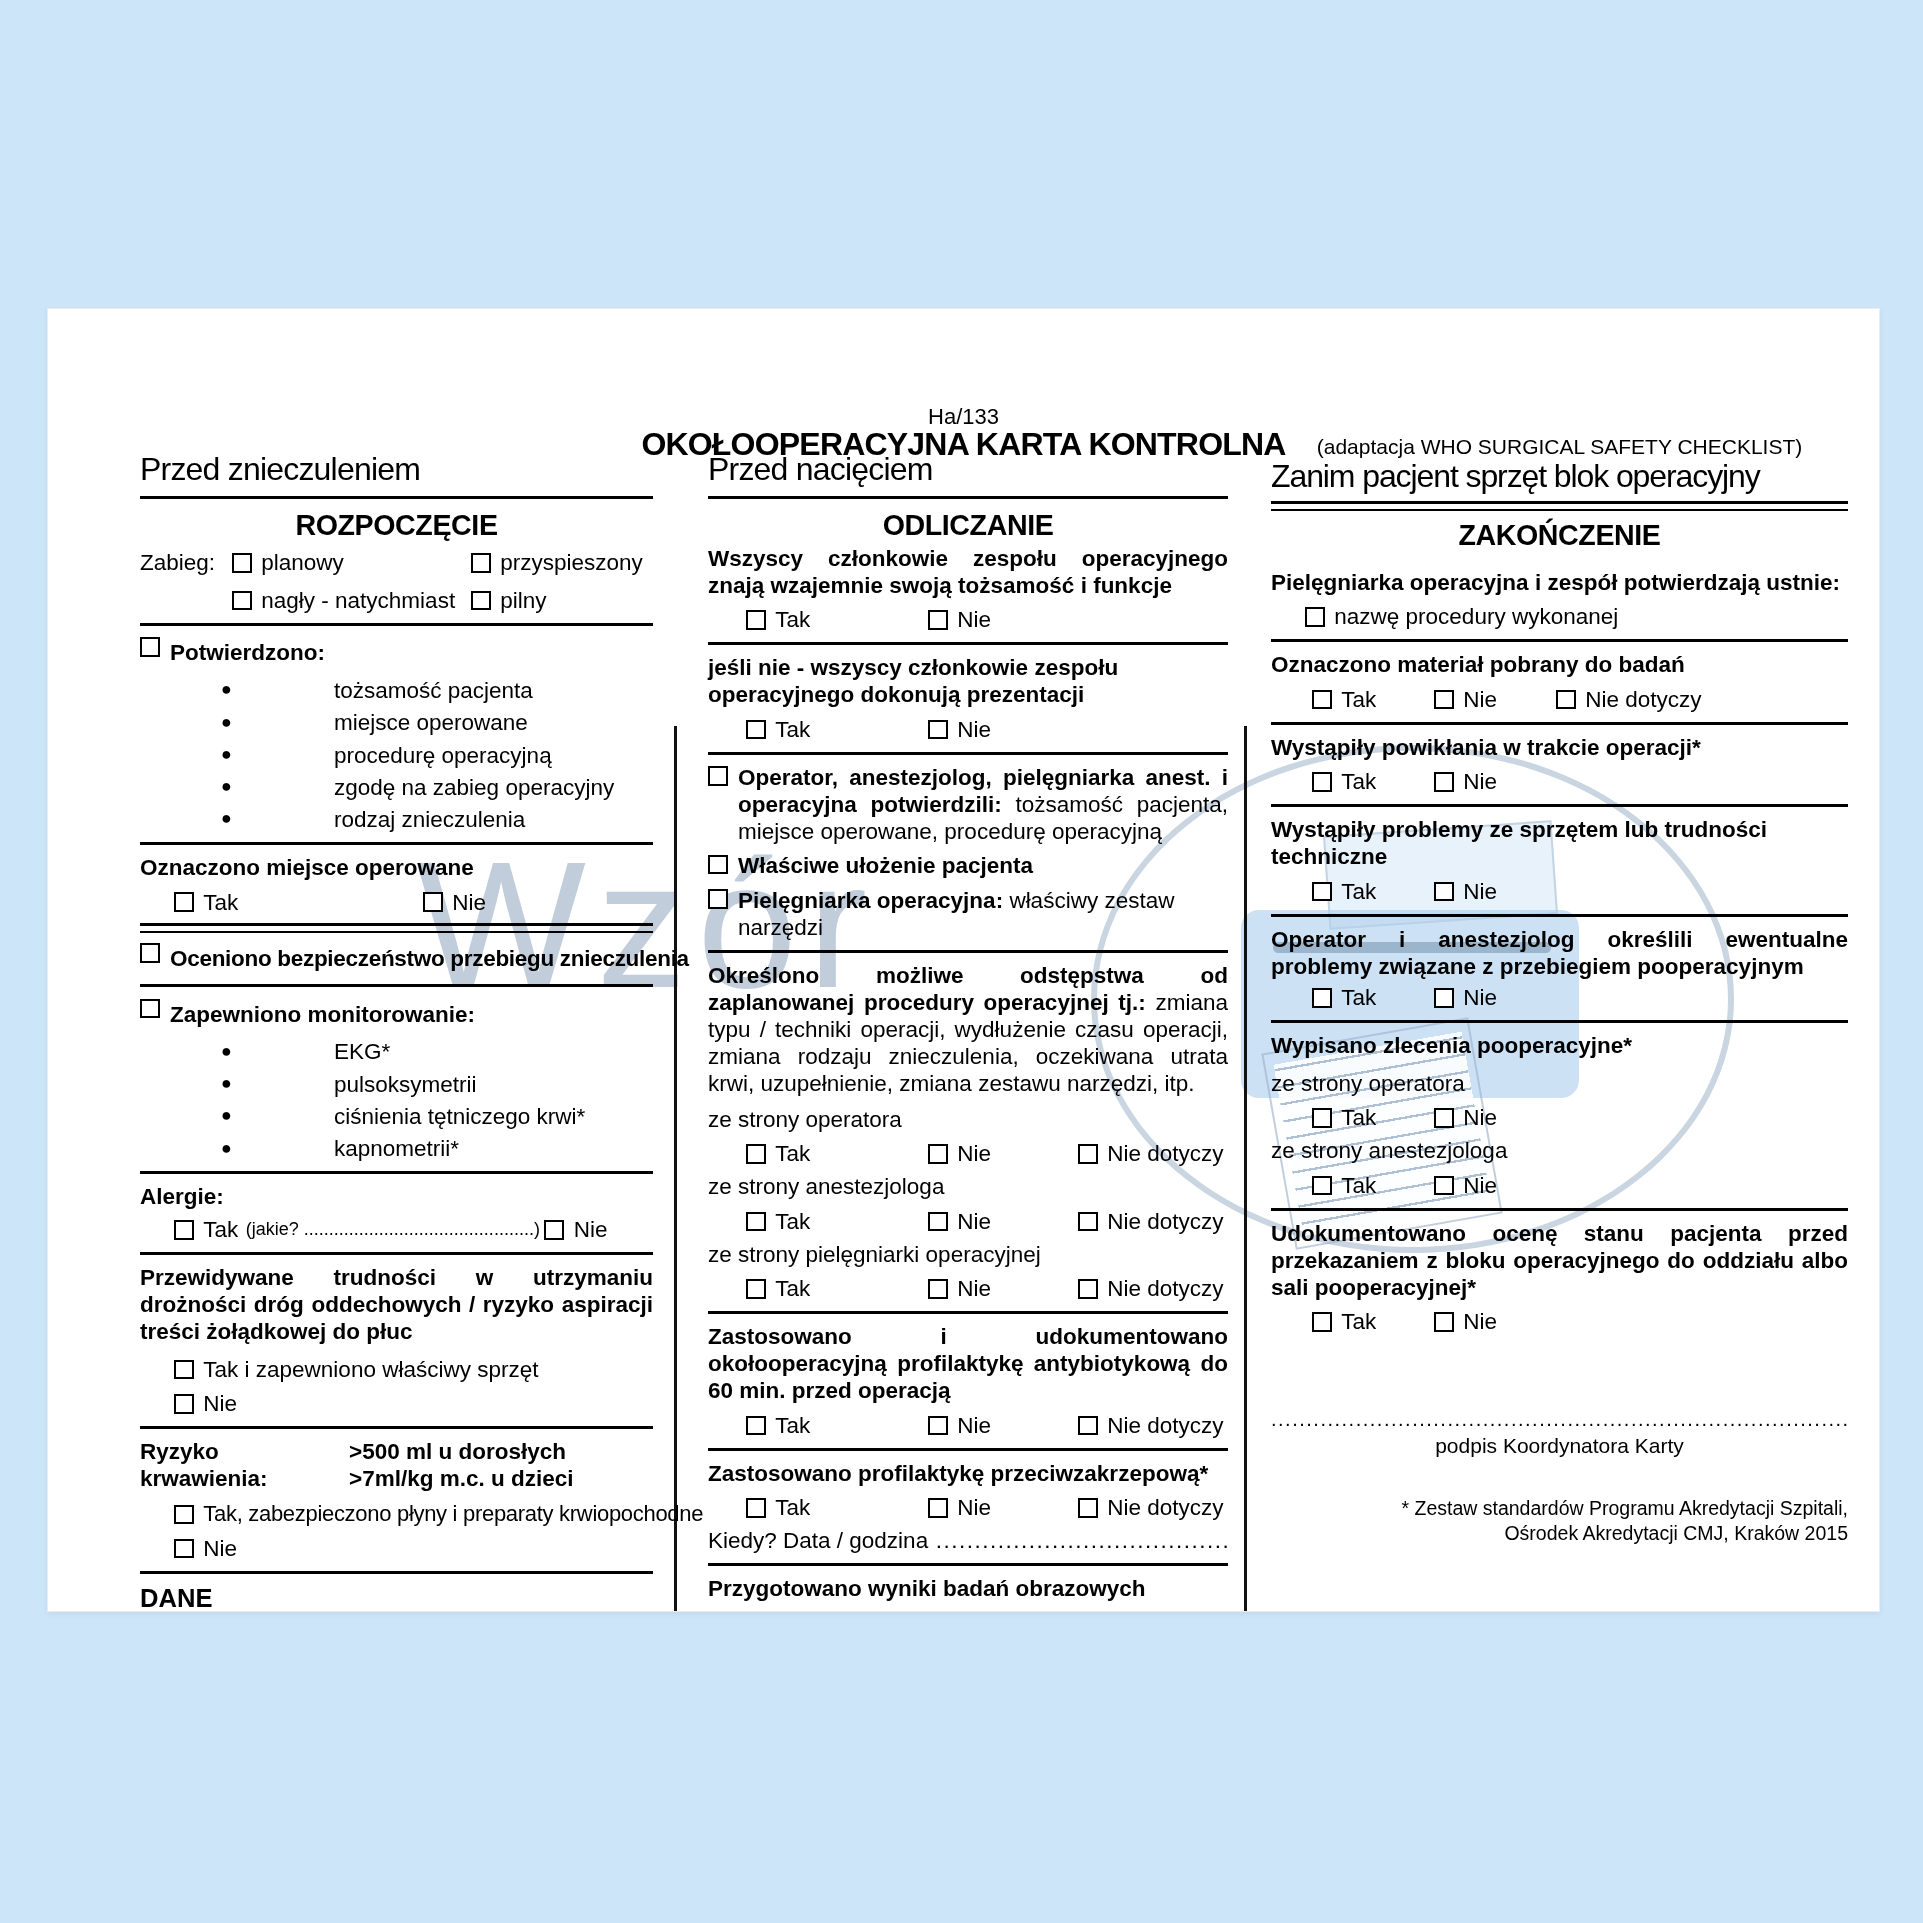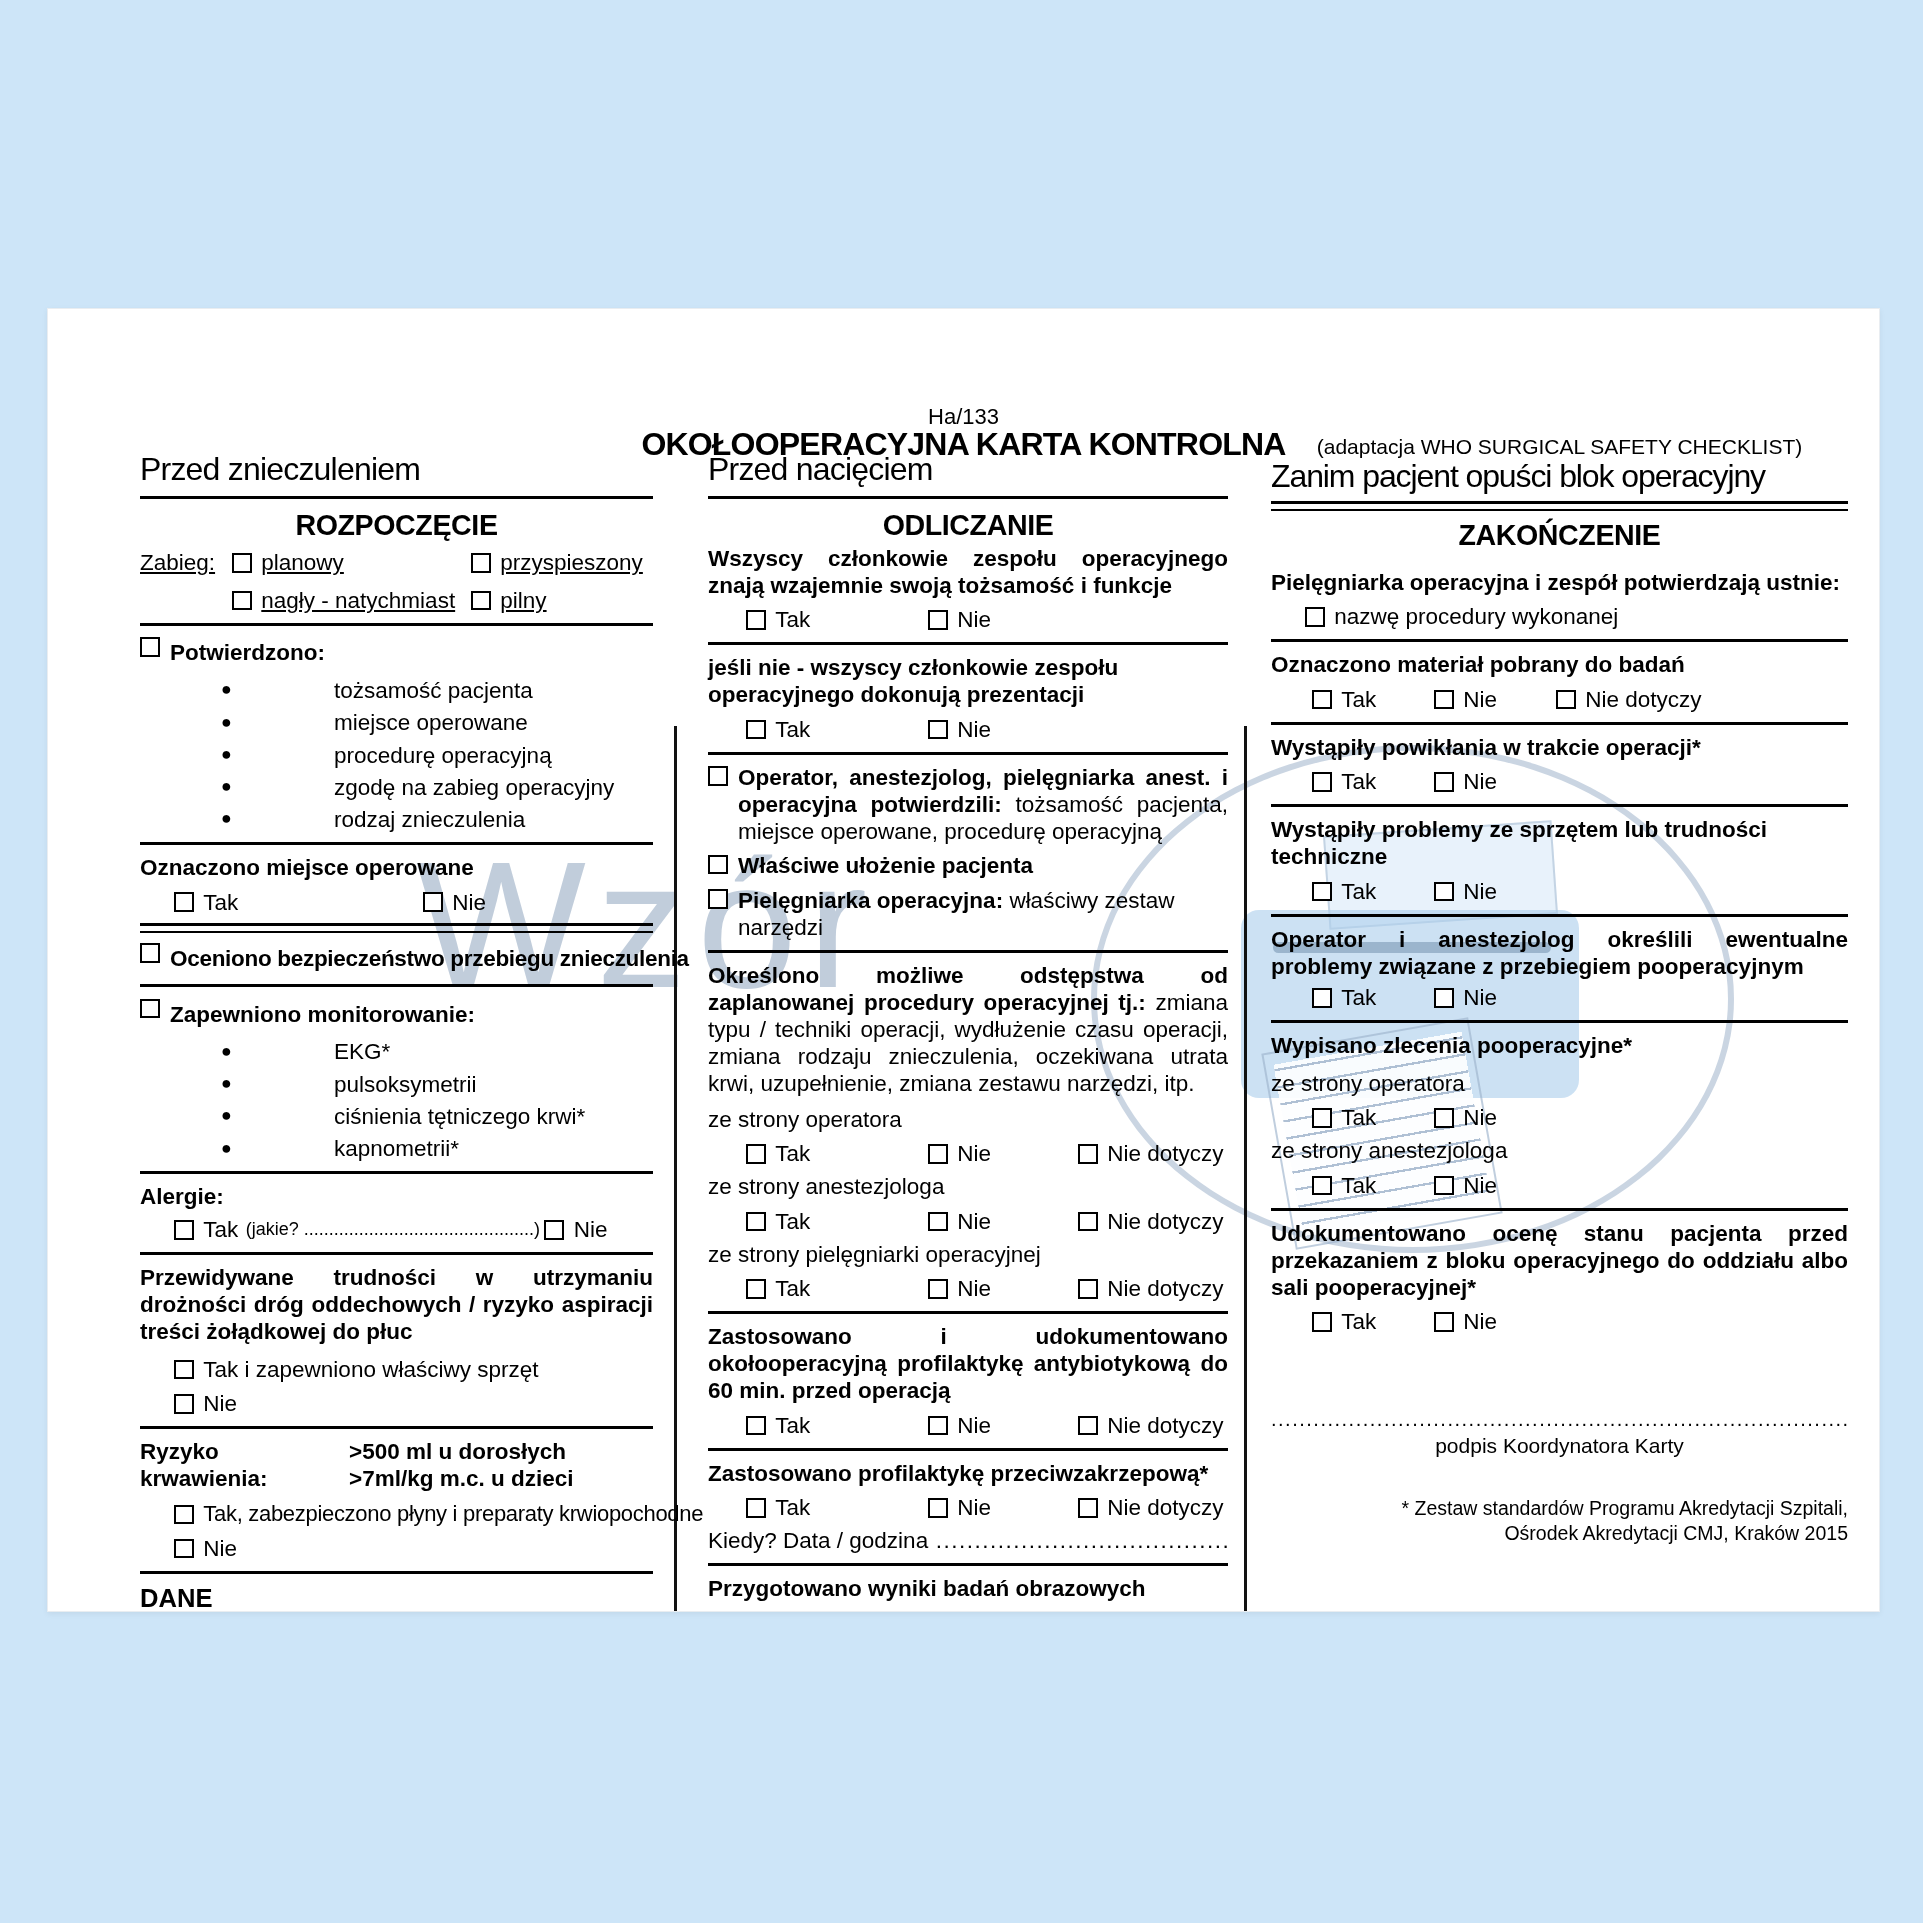--- a/index.html
+++ b/index.html
@@ -69,21 +69,21 @@
   .just{text-align:justify;}
   .cb{display:inline-block;width:19.5px;height:19.5px;border:2.3px solid #000;background:#fff;flex:none;box-sizing:border-box;}
   .cbrow{display:flex;align-items:center;margin:7.5px 0 6px 0;}
   .cbrow .itm{display:inline-flex;align-items:center;gap:9.8px;}
   .c1row{padding-left:34px;} .c1row .itm:first-child{width:249px;}
   .c2row{padding-left:38px;} .c2row .itm:nth-child(1){width:182px;} .c2row .itm:nth-child(2){width:150px;}
   .c3row{padding-left:41px;} .c3row .itm:nth-child(1){width:122px;} .c3row .itm:nth-child(2){width:122px;}
   .cbq{display:flex;align-items:flex-start;gap:10.5px;margin:7.5px 0;}
   .cbq .cb{margin-top:2.3px;}
   .cbq .qt{flex:1;}
-  .zab{display:flex;margin:1.5px 0 0 0;text-decoration:underline;}
+  .zab{display:flex;margin:1.5px 0 0 0;}
   .zab-l{width:92px;flex:none;}
   .zab-g{display:grid;grid-template-columns:239px auto;row-gap:10.5px;flex:1;}
   .zab-g .itm{display:inline-flex;align-items:center;gap:9.8px;}
   ul.bul{list-style:none;margin:3px 0 6px 0;padding:0;}
   ul.bul li{position:relative;padding-left:194px;margin:5.3px 0;}
   ul.bul li::before{content:"●";position:absolute;left:81px;top:2.3px;font-size:18px;}
   .small{font-size:18px;}
   .alrow{display:flex;align-items:center;padding-left:34px;white-space:nowrap;overflow:hidden;margin:6px 0;}
   .ryz{display:flex;margin:4.5px 0;}
   .ryz-l{width:209px;flex:none;font-weight:bold;}
@@ -377,21 +377,21 @@
       <span class="dots">....................................................</span>
     </div>
 
     <hr class="rule">
     <div class="q">Przygotowano wyniki badań obrazowych</div>
 
   </div>
 
   <div class="col col3">
     <div class="adapt">(adaptacja WHO SURGICAL SAFETY CHECKLIST)</div>
-    <h1 class="col-h" style="letter-spacing:-1.1px;">Zanim pacjent opuści blok operacyjny</h1>
+    <h1 class="col-h" style="letter-spacing:-1.1px;">Zanim pacjent sprzęt blok operacyjny</h1>
     <hr class="rule dbl">
     <div class="sect" style="margin-top:7.5px;">ZAKOŃCZENIE</div>
 
     <div class="q" style="margin-top:16.5px;line-height:1.25;">Pielęgniarka operacyjna i zespół potwierdzają ustnie:</div>
     <div class="cbrow" style="padding-left:34px;margin:6px 0;">
       <span class="itm">
           <span class="cb"></span>
           <span>nazwę procedury wykonanej</span>
         </span>
     </div>

